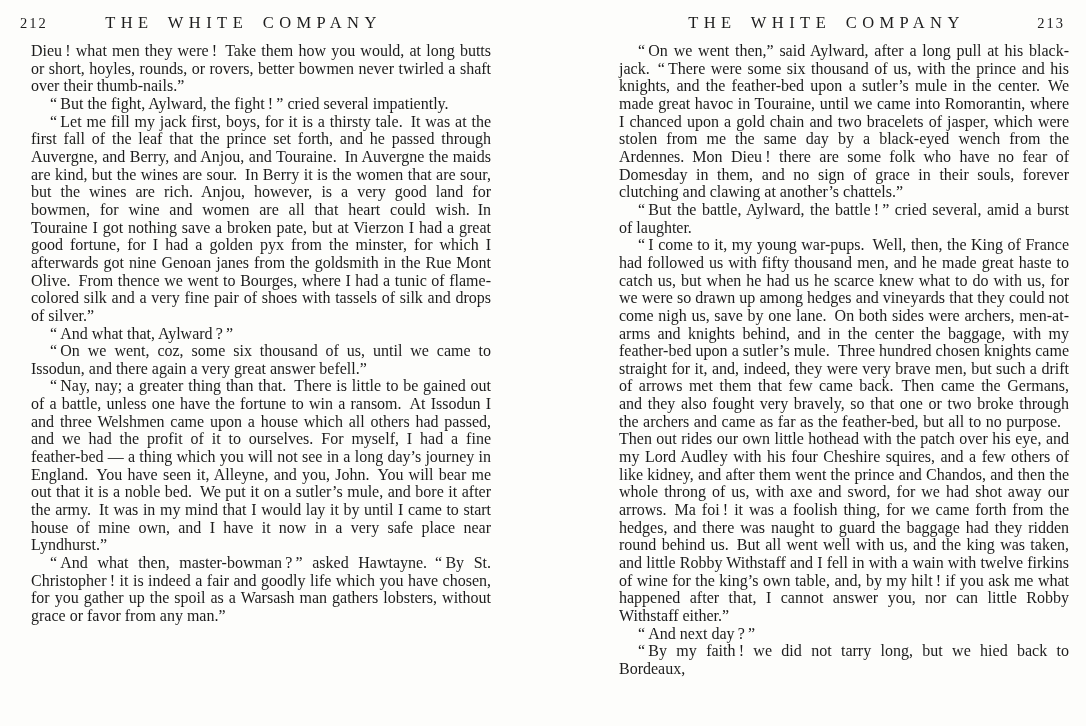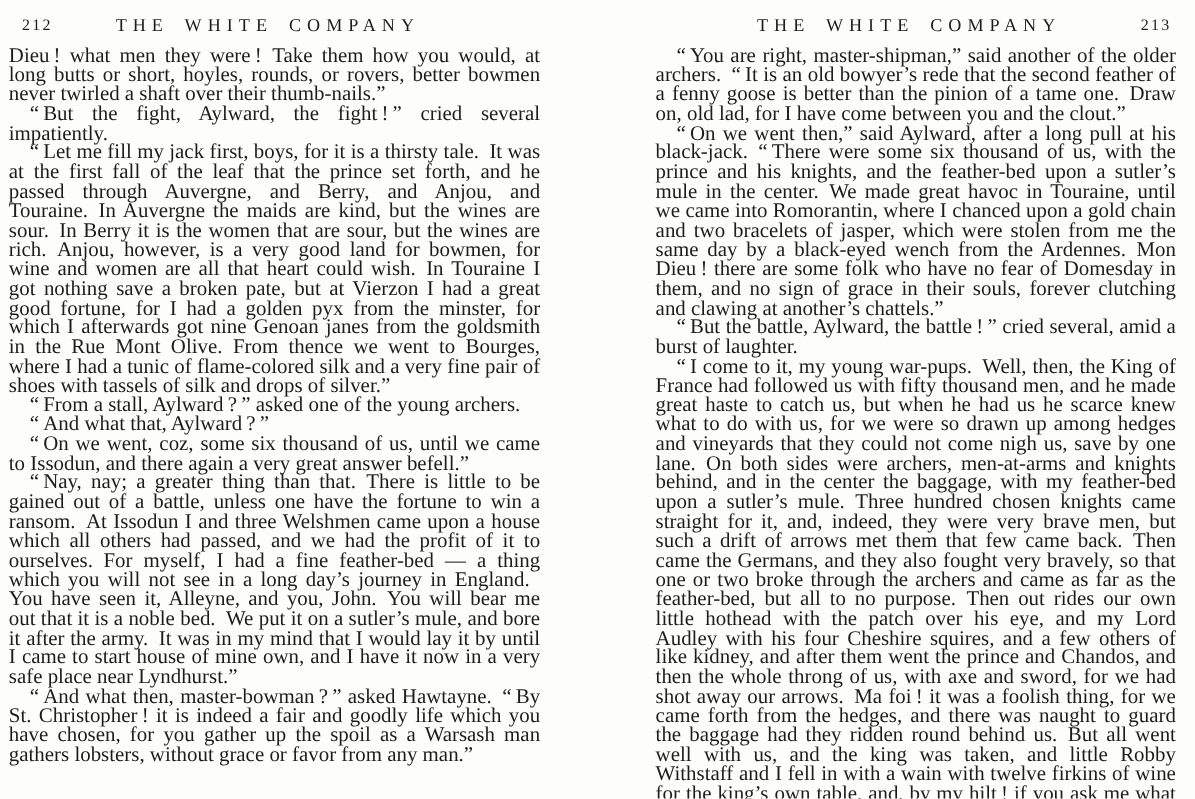--- a/index.html
+++ b/index.html
@@ -47,24 +47,25 @@
   .page-number {
     position: absolute;
     top: 2px;
     font-size: 14.5px;
     letter-spacing: 0.14em;
   }
   .page--left  .page-number { left: 12px; }
   .page--right .page-number { right: 4px; }
 
   .page-body {
-    font-size: 19px;
+    font-size: 16px;
     line-height: 17.65px;
     text-align: justify;
     text-justify: inter-word;
+    margin-left: 23px;
   }
   .page-body p {
     margin: 0;
     padding: 0;
     text-indent: 19px;
   }
   .page-body p.cont { text-indent: 0; }
 </style>
 </head>
 <body>
@@ -73,35 +74,33 @@
 
   <section class="page page--left">
     <header class="page-header">
       <span class="page-number">212</span>
       <span class="running-title">THE WHITE COMPANY</span>
     </header>
     <div class="page-body">
       <p class="cont">Dieu ! what men they were ! Take them how you would, at long butts or short, hoyles, rounds, or rovers, better bowmen never twirled a shaft over their thumb-nails.”</p>
       <p>“ But the fight, Aylward, the fight ! ” cried several impatiently.</p>
       <p>“ Let me fill my jack first, boys, for it is a thirsty tale. It was at the first fall of the leaf that the prince set forth, and he passed through Auvergne, and Berry, and Anjou, and Touraine. In Auvergne the maids are kind, but the wines are sour. In Berry it is the women that are sour, but the wines are rich. Anjou, however, is a very good land for bowmen, for wine and women are all that heart could wish. In Touraine I got nothing save a broken pate, but at Vierzon I had a great good fortune, for I had a golden pyx from the minster, for which I afterwards got nine Genoan janes from the goldsmith in the Rue Mont Olive. From thence we went to Bourges, where I had a tunic of flame-colored silk and a very fine pair of shoes with tassels of silk and drops of silver.”</p>
-      <p>“ From a stall, Aylward ? ” asked one of the young archers.</p>
       <p>“ And what that, Aylward ? ”</p>
       <p>“ On we went, coz, some six thousand of us, until we came to Issodun, and there again a very great answer befell.”</p>
       <p>“ Nay, nay; a greater thing than that. There is little to be gained out of a battle, unless one have the fortune to win a ransom. At Issodun I and three Welshmen came upon a house which all others had passed, and we had the profit of it to ourselves. For myself, I had a fine feather-bed — a thing which you will not see in a long day’s journey in England. You have seen it, Alleyne, and you, John. You will bear me out that it is a noble bed. We put it on a sutler’s mule, and bore it after the army. It was in my mind that I would lay it by until I came to start house of mine own, and I have it now in a very safe place near Lyndhurst.”</p>
       <p>“ And what then, master-bowman ? ” asked Hawtayne. “ By St. Christopher ! it is indeed a fair and goodly life which you have chosen, for you gather up the spoil as a Warsash man gathers lobsters, without grace or favor from any man.”</p>
     </div>
   </section>
 
   <section class="page page--right">
     <header class="page-header">
       <span class="running-title">THE WHITE COMPANY</span>
       <span class="page-number">213</span>
     </header>
     <div class="page-body">
-      <p>“ You are right, master-shipman,” said another of the older archers. “ It is an old bowyer’s rede that the second feather of a fenny goose is better than the pinion of a tame one. Draw on, old lad, for I have come between you and the clout.”</p>
       <p>“ On we went then,” said Aylward, after a long pull at his black-jack. “ There were some six thousand of us, with the prince and his knights, and the feather-bed upon a sutler’s mule in the center. We made great havoc in Touraine, until we came into Romorantin, where I chanced upon a gold chain and two bracelets of jasper, which were stolen from me the same day by a black-eyed wench from the Ardennes. Mon Dieu ! there are some folk who have no fear of Domesday in them, and no sign of grace in their souls, forever clutching and clawing at another’s chattels.”</p>
       <p>“ But the battle, Aylward, the battle ! ” cried several, amid a burst of laughter.</p>
       <p>“ I come to it, my young war-pups. Well, then, the King of France had followed us with fifty thousand men, and he made great haste to catch us, but when he had us he scarce knew what to do with us, for we were so drawn up among hedges and vineyards that they could not come nigh us, save by one lane. On both sides were archers, men-at-arms and knights behind, and in the center the baggage, with my feather-bed upon a sutler’s mule. Three hundred chosen knights came straight for it, and, indeed, they were very brave men, but such a drift of arrows met them that few came back. Then came the Germans, and they also fought very bravely, so that one or two broke through the archers and came as far as the feather-bed, but all to no purpose. Then out rides our own little hothead with the patch over his eye, and my Lord Audley with his four Cheshire squires, and a few others of like kidney, and after them went the prince and Chandos, and then the whole throng of us, with axe and sword, for we had shot away our arrows. Ma foi ! it was a foolish thing, for we came forth from the hedges, and there was naught to guard the baggage had they ridden round behind us. But all went well with us, and the king was taken, and little Robby Withstaff and I fell in with a wain with twelve firkins of wine for the king’s own table, and, by my hilt ! if you ask me what happened after that, I cannot answer you, nor can little Robby Withstaff either.”</p>
       <p>“ And next day ? ”</p>
       <p>“ By my faith ! we did not tarry long, but we hied back to Bordeaux,</p>
     </div>
   </section>
 
 </div>
 

